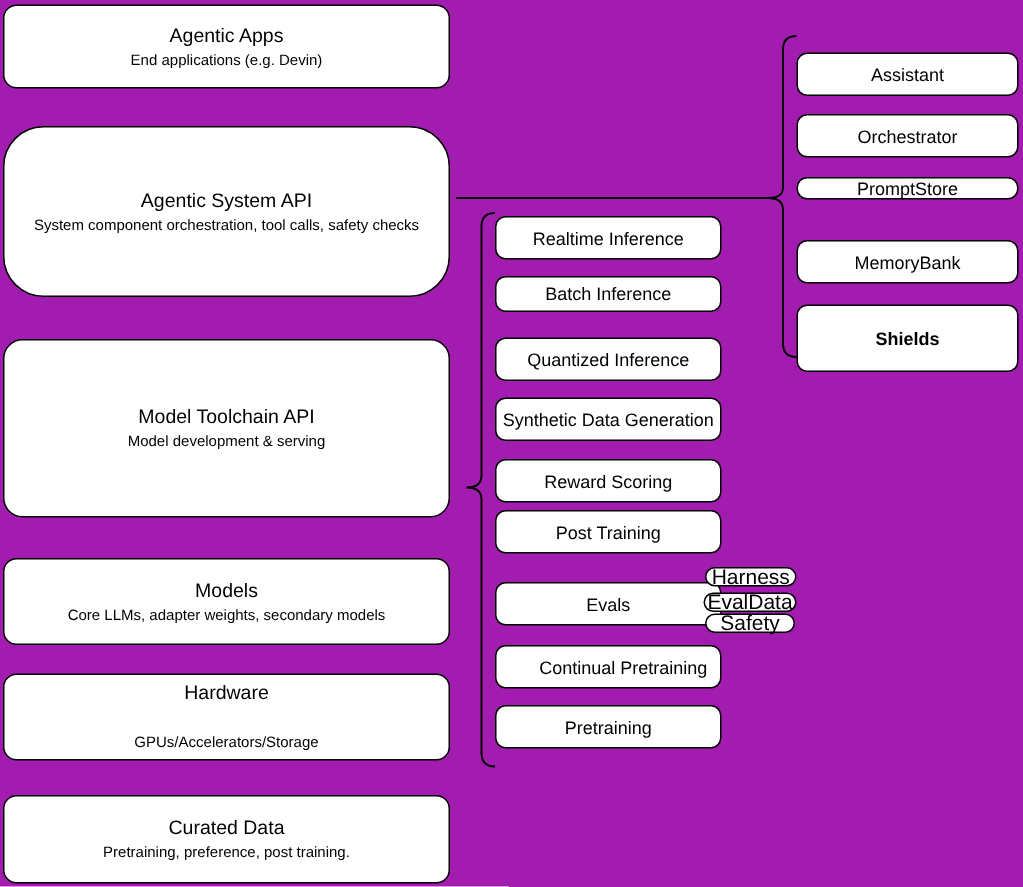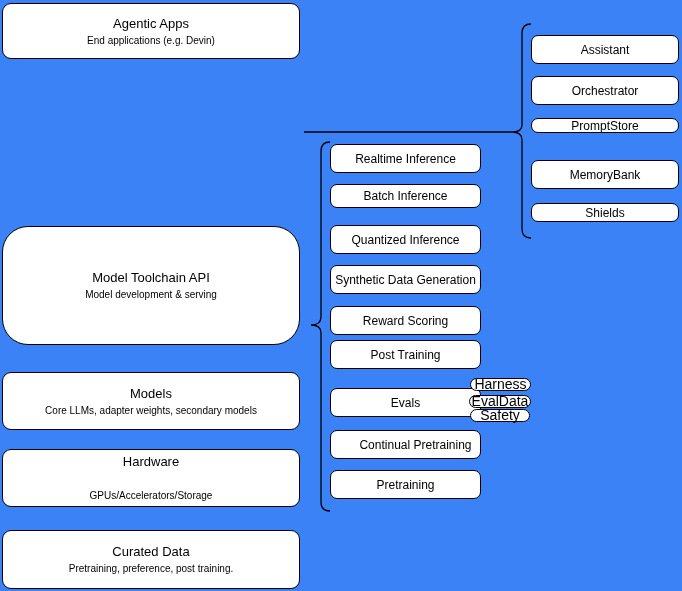--- a/index.html
+++ b/index.html
@@ -1,19 +1,19 @@
 <!DOCTYPE html>
 <html><head>
 <meta charset="utf-8">
 <style>
   html,body{margin:0;padding:0;background:#ffffff;}
   .canvas{
     position:relative;
     width:682px;height:591px;
-    background:#3b82f6;
+    background:#a21caf;
     font-family:"Liberation Sans", sans-serif;
     color:#000;
     overflow:hidden;
   }
   .node{
     position:absolute;
     box-sizing:border-box;
     border:1px solid #000;
     background:#fff;
     display:flex;
@@ -68,22 +68,26 @@
     <path d="M 330,142 Q 321,142 321,151 L 321,317 Q 321,325 311,325 Q 321,325 321,333 L 321,502 Q 321,511 330,511" fill="none" stroke="#000000" stroke-width="1.3"></path>
     <path d="M 531,24 Q 522,24 522,33 L 522,125 Q 522,132 512,132 Q 522,132 522,140 L 522,229 Q 522,238 531,238" fill="none" stroke="#000000" stroke-width="1.3"></path>
     <line x1="304" y1="132" x2="512" y2="132" stroke="#000000" stroke-width="1.3"></line>
   </svg>
 
   <div class="node" style="left:2px;top:3px;width:298px;height:56px;border-radius:9px;">
     <span class="title">Agentic Apps</span>
     <span class="subtitle">End applications (e.g. Devin)</span>
   </div>
 
+  <div class="node" style="left:2px;top:84px;width:298px;height:114px;border-radius:27px;">
+    <span class="title">Agentic System API</span>
+    <span class="subtitle">System component orchestration, tool calls, safety checks</span>
+  </div>
 
-  <div class="node" style="left:2px;top:226px;width:298px;height:119px;border-radius:26px;">
+  <div class="node" style="left:2px;top:226px;width:298px;height:119px;border-radius:13px;">
     <span class="title">Model Toolchain API</span>
     <span class="subtitle">Model development &amp; serving</span>
   </div>
 
   <div class="node" style="left:2px;top:372px;width:298px;height:58px;border-radius:9px;">
     <span class="title">Models</span>
     <span class="subtitle">Core LLMs, adapter weights, secondary models</span>
   </div>
 
   <div class="node" style="left:2px;top:449px;width:298px;height:58px;border-radius:9px;gap:17px;">
@@ -107,15 +111,15 @@
   <div class="leaf" style="left:330px;top:470px;width:151px;height:29px;">Pretraining</div>
 
   <div class="pill" style="left:470px;top:378px;width:61px;height:13px;">Harness</div>
   <div class="pill" style="left:469px;top:395px;width:62px;height:13px;">EvalData</div>
   <div class="pill" style="left:470px;top:409px;width:60px;height:13px;">Safety</div>
 
   <div class="leaf" style="left:531px;top:35px;width:148px;height:29px;">Assistant</div>
   <div class="leaf" style="left:531px;top:76px;width:148px;height:29px;">Orchestrator</div>
   <div class="leaf" style="left:531px;top:118px;width:148px;height:15px;">PromptStore</div>
   <div class="leaf" style="left:531px;top:160px;width:148px;height:29px;">MemoryBank</div>
-  <div class="leaf" style="left:531px;top:203px;width:148px;height:19px;">Shields</div>
+  <div class="leaf" style="left:531px;top:203px;width:148px;height:45px;font-weight:bold;">Shields</div>
 
 </div>
 
 </body></html>

